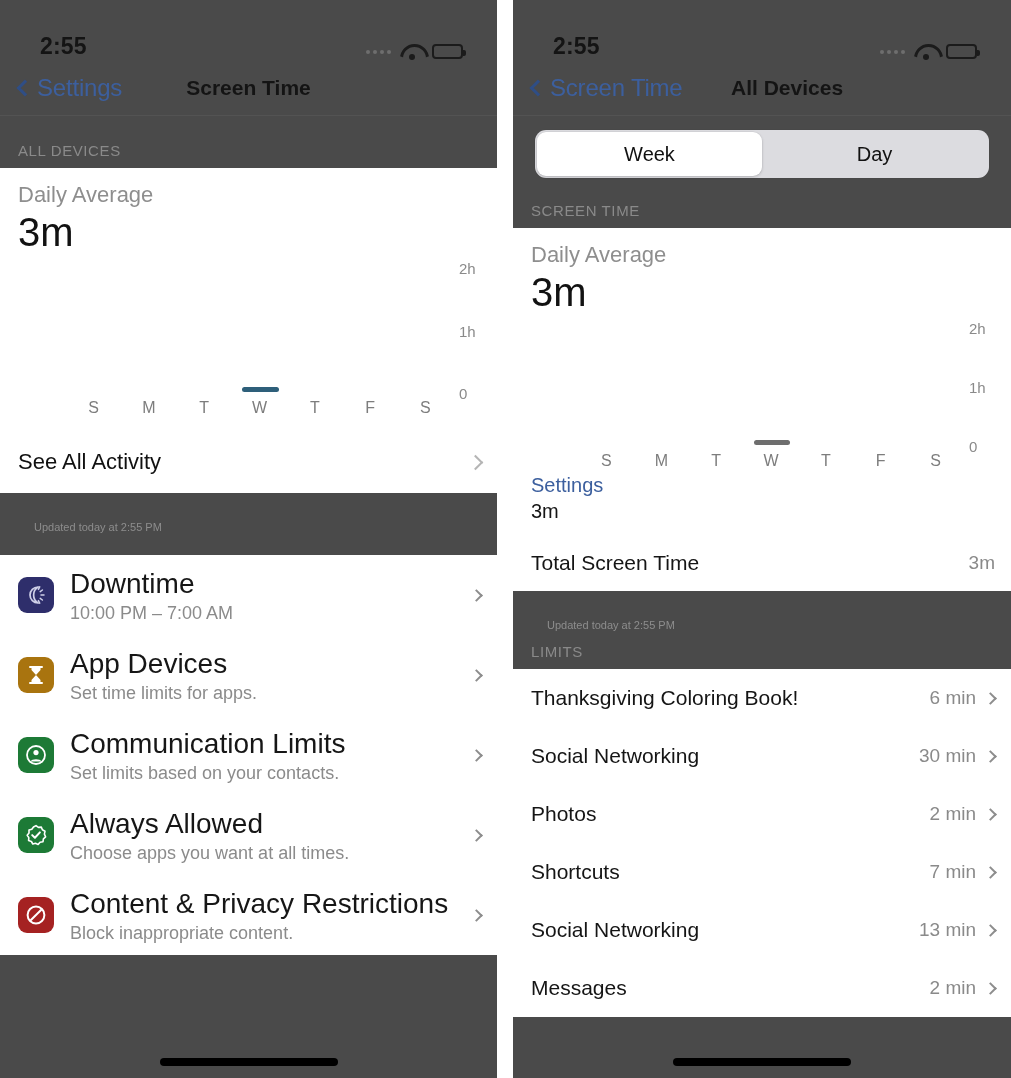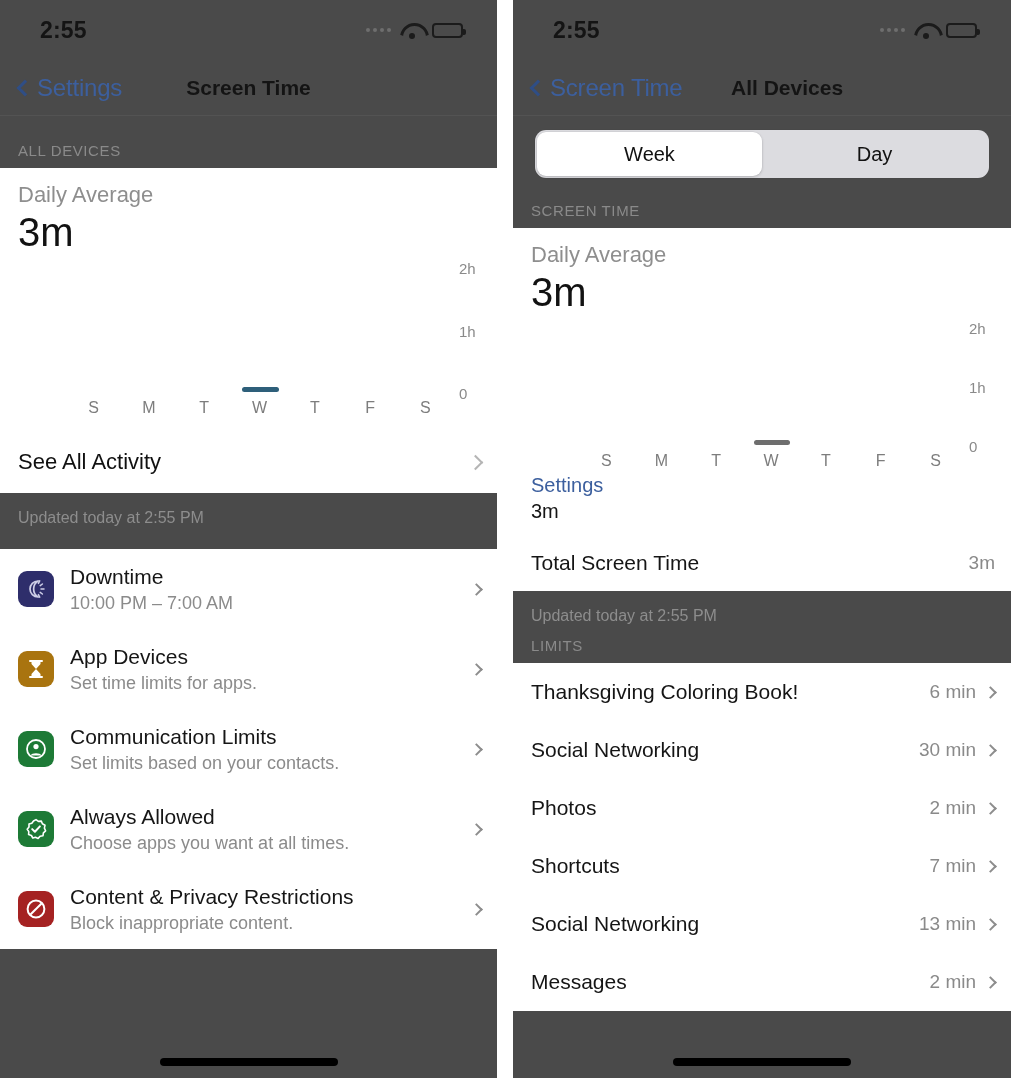--- a/index.html
+++ b/index.html
@@ -19,21 +19,21 @@
   #phone-left  { left: 0;   width: 497px; }
   #phone-right { left: 513px; width: 498px; }
 
   
   .dim-bg     { background: #4a4a4a; }
   .dim-group  { background: #ffffff; }
 
   
   .statusbar {
     position: relative; height: 60px;
-    display: flex; align-items: center; justify-content: space-between;
+    display: flex; align-items: flex-end; justify-content: space-between;
     padding: 0 34px 0 40px;
   }
   .sb-time { font-size: 23px; font-weight: 700; color: #141414; letter-spacing: .2px; }
   .sb-right { display: flex; align-items: center; gap: 9px; }
   .sb-dots { display: flex; gap: 3px; align-items: center; }
   .sb-dots i { width: 4px; height: 4px; border-radius: 50%; background: #6e6e6e; display: block; }
   .sb-wifi { width: 23px; height: 17px; position: relative; }
   .sb-wifi::before {
     content: ""; position: absolute; left: 0; top: 1px; width: 23px; height: 23px;
     border: 3.5px solid #1b1b1b; border-radius: 50%;
@@ -69,21 +69,21 @@
     font-size: 21px; font-weight: 700; color: #141414; pointer-events: none;
   }
   #phone-right .nav-title { text-align: left; left: 218px; }
 
   
   .sect-hdr {
     font-size: 15px; letter-spacing: .6px; color: #8a8a8a;
     padding: 26px 18px 9px 18px; text-transform: uppercase;
   }
   .footer-note {
-    font-size: 16px; color: #8d8d8d; padding: 16px 18px 22px 18px;
+    font-size: 11px; color: #8d8d8d; padding: 28px 18px 22px 18px; margin-left: 16px;
   }
 
   
   .avg-card { padding: 14px 18px 0 18px; }
   .avg-label { font-size: 22px; color: #8e8e8e; }
   .avg-value { font-size: 40px; font-weight: 400; color: #121212; line-height: 1.1; margin-top: 2px; }
 
   
   .chart-wrap { position: relative; padding: 14px 0 0 0; margin-left: 48px; }
   .chart {
@@ -135,21 +135,21 @@
   .irow + .irow::before {
     content: ""; position: absolute; left: 68px; right: 0; top: 0; height: 1px;
     background: rgba(255,255,255,.07);
   }
   .app-icon {
     width: 36px; height: 36px; border-radius: 9px; flex: none; margin-right: 16px;
     display: flex; align-items: center; justify-content: center;
   }
   .app-icon svg { display: block; }
   .irow-text { flex: 1; }
-  .irow-title { font-size: 21px; color: #161616; line-height: 1.25; }
+  .irow-title { font-size: 28px; color: #161616; line-height: 1.25; }
   .irow-sub { font-size: 18px; color: #8b8b8b; margin-top: 2px; }
 
   
   .seg-wrap { padding: 14px 22px 16px 22px; }
   .seg {
     display: flex; background: #dcdce0; border-radius: 11px; padding: 2px;
     height: 48px; box-shadow: 0 0 0 .5px rgba(0,0,0,.05);
   }
   .seg-item {
     flex: 1; display: flex; align-items: center; justify-content: center;

